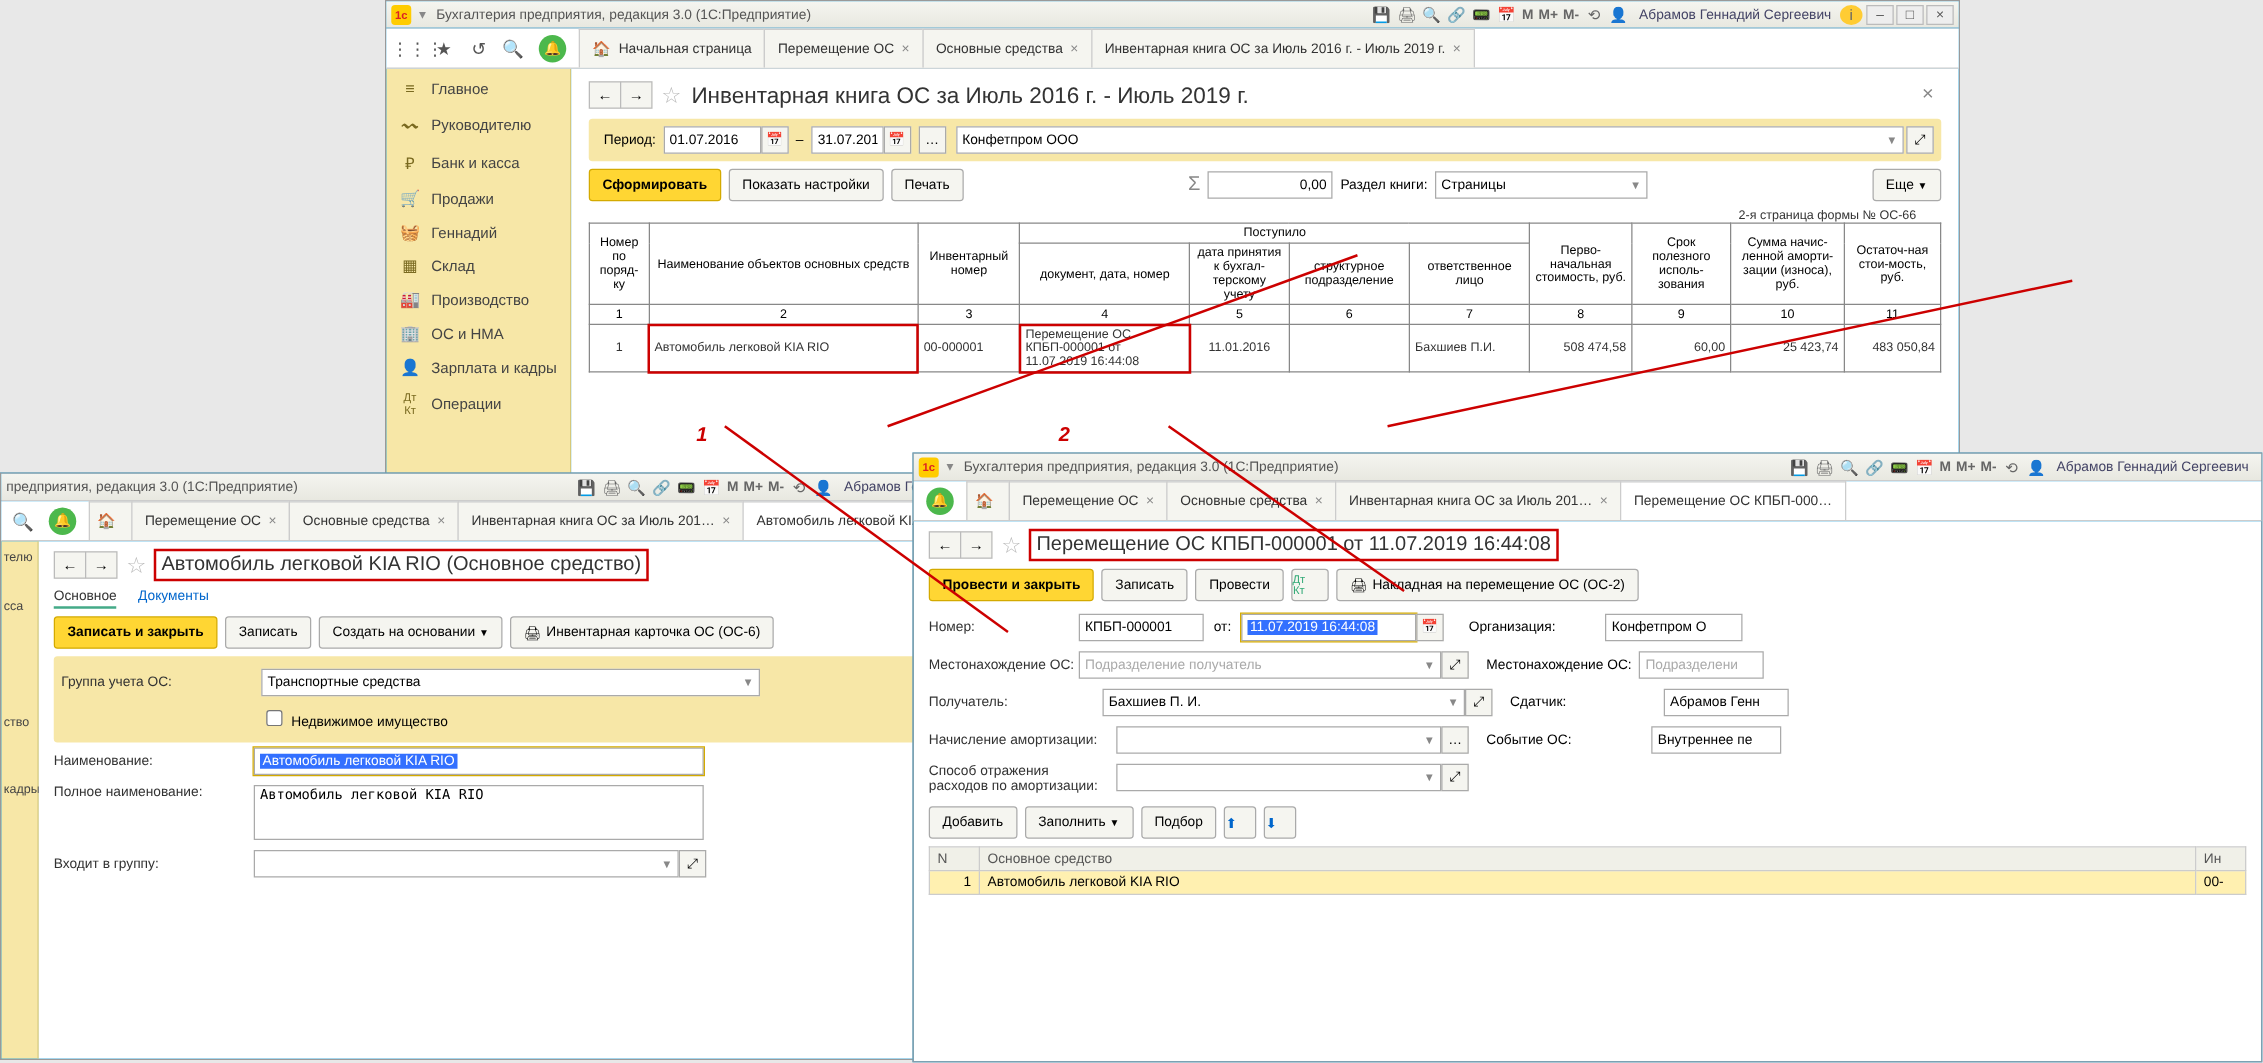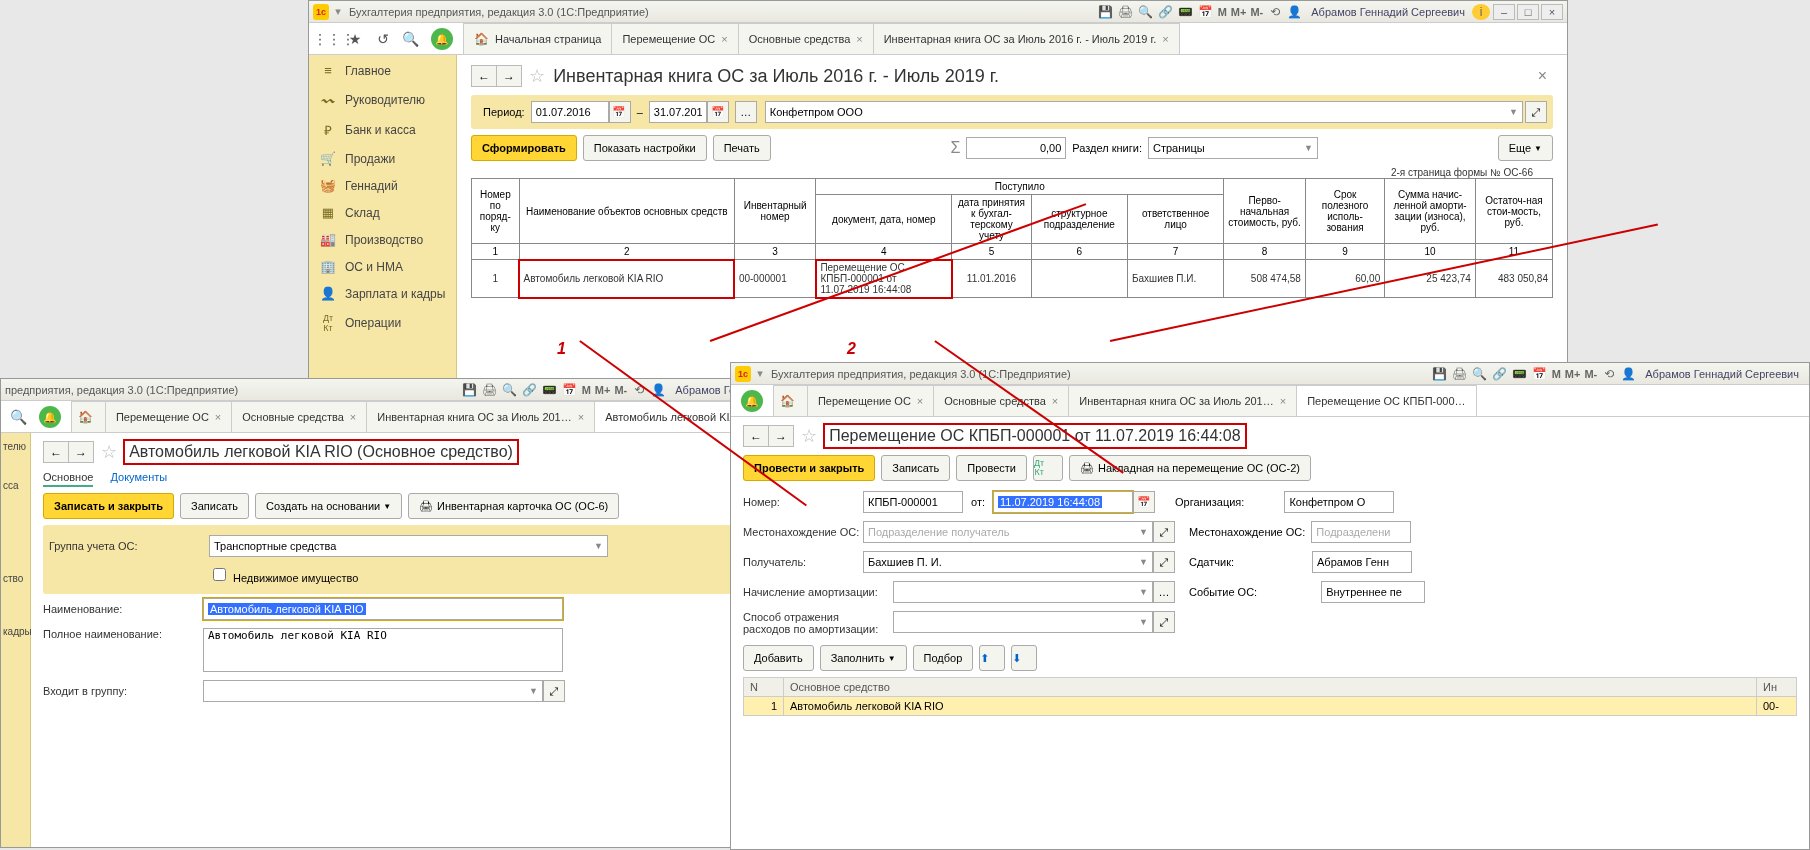--- a/index.html
+++ b/index.html
@@ -500,21 +500,21 @@
             <span class="dd">▼</span>
           </div>
         <span class="iconbtn">⤢</span>
         <span style="margin-left:14px;">Местонахождение ОС:</span>
         <div class="sel" style="width:100px;margin-left:6px;color:#aaa;">
             <span>Подразделени</span>
           </div>
       </div>
       <div class="formrow">
         <span class="flbl2">Получатель:</span>
-        <div class="sel" style="width:290px;">
+        <div class="sel" style="width:290px;margin-left:19px;">
             <span>Бахшиев П. И.</span>
             <span class="dd">▼</span>
           </div>
         <span class="iconbtn">⤢</span>
         <span style="margin-left:14px;">Сдатчик:</span>
         <div class="sel" style="width:100px;margin-left:78px;">
             <span>Абрамов Генн</span>
           </div>
       </div>
       <div class="formrow">

